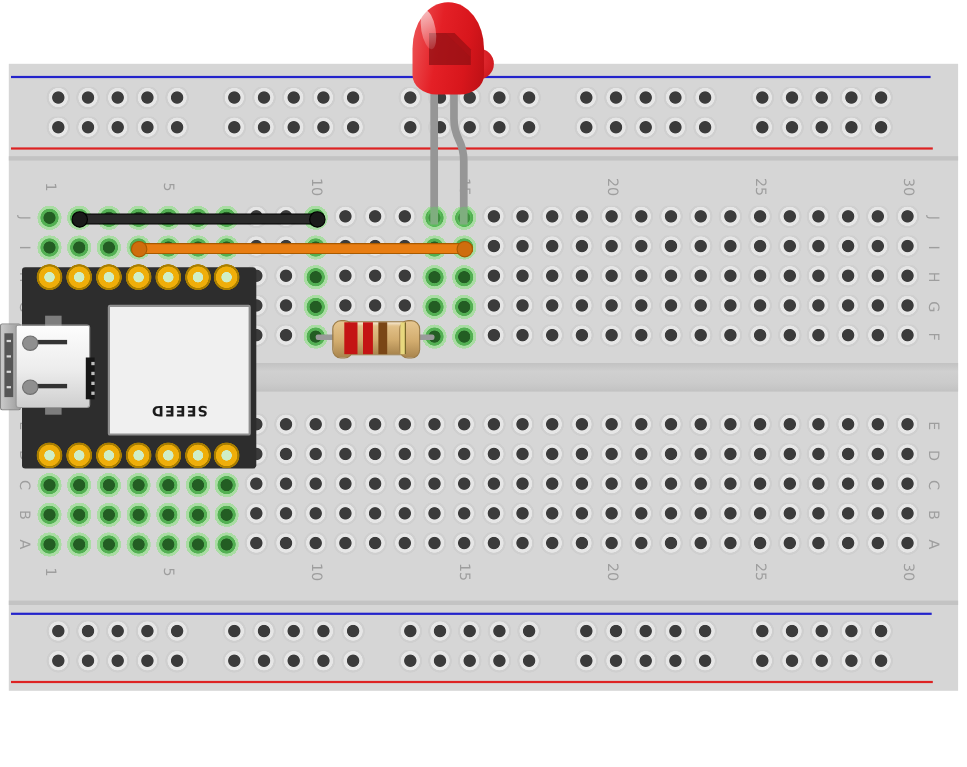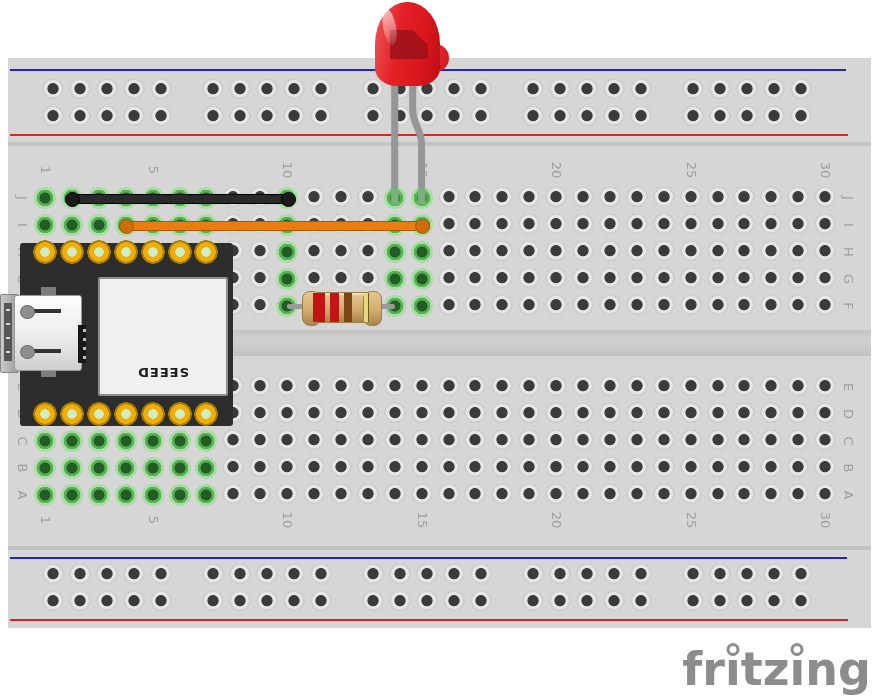--- a/index.html
+++ b/index.html
@@ -600,15 +600,14 @@
   <div id="led-bulb">
     <div id="led-flange"></div>
     <div id="led-dome"></div>
     <svg id="led-flag" width="65" height="84" viewBox="0 0 65 84">
       <polygon points="15,28 38,28 53,43 53,57 15,57" fill="#8f0f13" opacity="0.72"></polygon>
       <polygon points="30,28 38,28 53,43 53,50" fill="#b01318" opacity="0.55"></polygon>
     </svg>
     <div id="led-shine"></div>
   </div>
 
-  <div id="logo" style="color: rgb(140, 140, 140);">fr<span class="fi">ı<i></i></span>tz<span class="fi">ı<i></i></span>ng</div>
 
 </div>
 
 </body></html>

